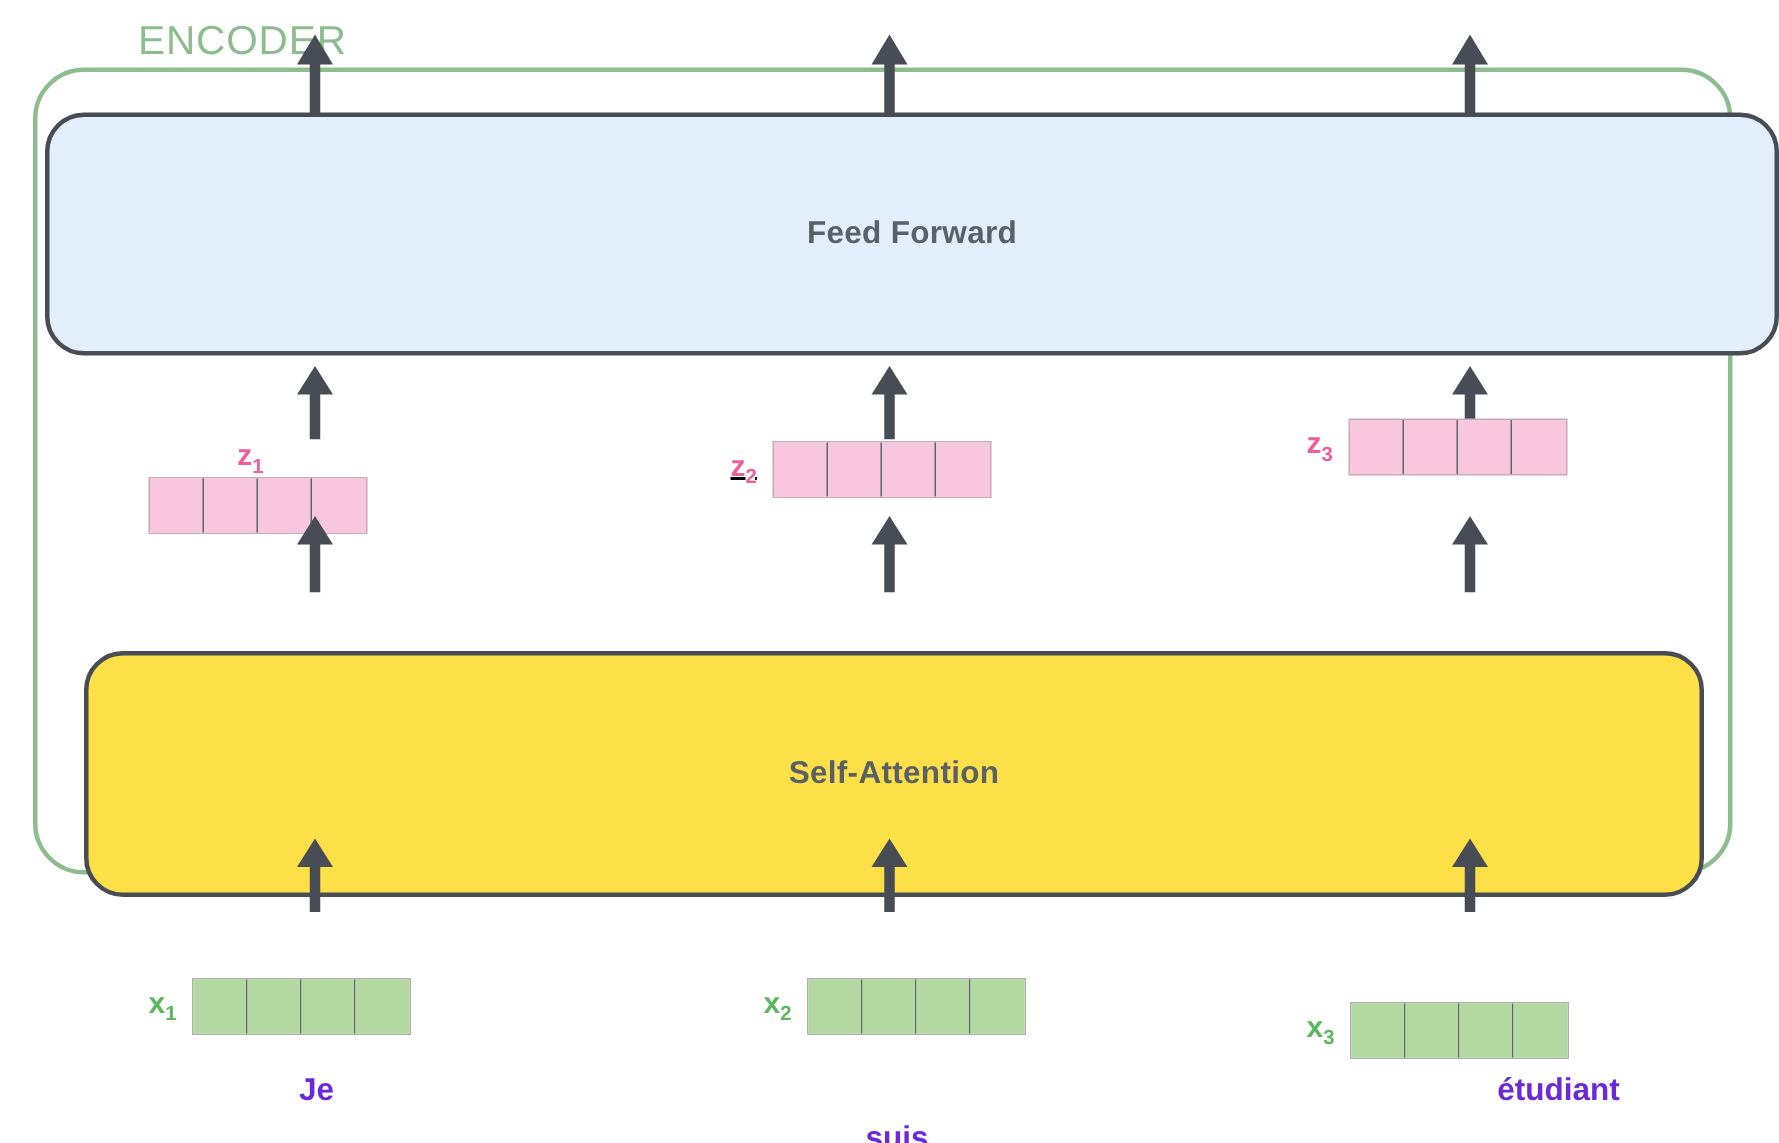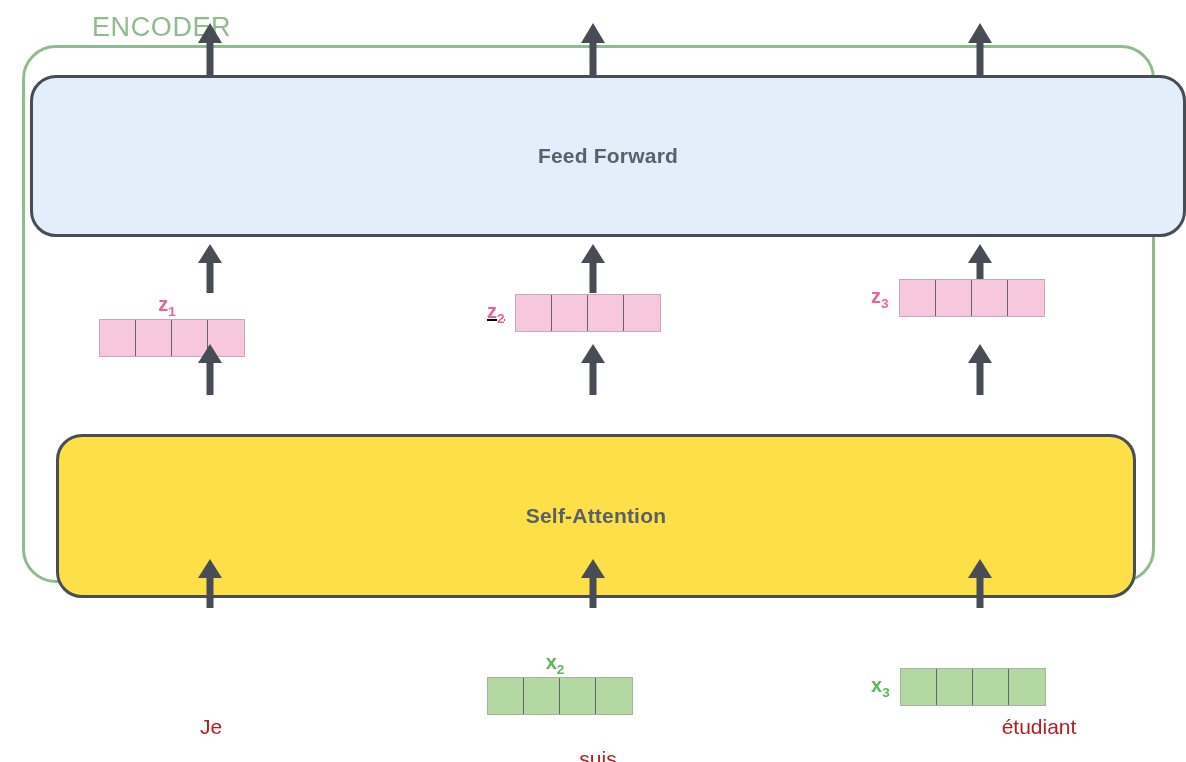--- a/index.html
+++ b/index.html
@@ -111,22 +111,22 @@
   .z-cells .cell { background: #f7c7dd; }
 
   .x-label  { color: #5cb85c; }
   .x-cells  { border-color: #a9b2a4; }
   .x-cells .cell { background: #b4d8a1; }
 
   
   .word-label {
     position: absolute;
     font-size: 21px;
-    font-weight: normal;
-    color: #b91c1c;
+    font-weight: bold;
+    color: #6d28d9;
     text-align: center;
     white-space: nowrap;
     transform: translateX(-50%);
   }
 
   
   .arrow {
     position: absolute;
     transform: translateX(-50%);
   }
@@ -253,22 +253,33 @@
       <polygon points="13,1 25,20 1,20" fill="#474c55"></polygon>
     </svg>
   </div>
   <div class="arrow" style="left:980px; top:558px;">
     <svg width="26" height="50" viewBox="0 0 26 50">
       <rect x="9.5" y="15" width="7" height="35" fill="#474c55"></rect>
       <polygon points="13,1 25,20 1,20" fill="#474c55"></polygon>
     </svg>
   </div>
 
-
-  <div class="vector-group" style="left:487px; top:652px;flex-direction:column;">
+  <div class="vector-group" style="left:99px; top:652px;">
+    <span class="vec-label x-label">
+      <span>x</span><sub>1</sub>
+    </span>
+    <span class="vec-cells x-cells">
+      <span class="cell"></span>
+      <span class="cell"></span>
+      <span class="cell"></span>
+      <span class="cell"></span>
+    </span>
+  </div>
+
+  <div class="vector-group" style="left:509px; top:652px;">
     <span class="vec-label x-label">
       <span>x</span><sub>2</sub>
     </span>
     <span class="vec-cells x-cells">
       <span class="cell"></span>
       <span class="cell"></span>
       <span class="cell"></span>
       <span class="cell"></span>
     </span>
   </div>

